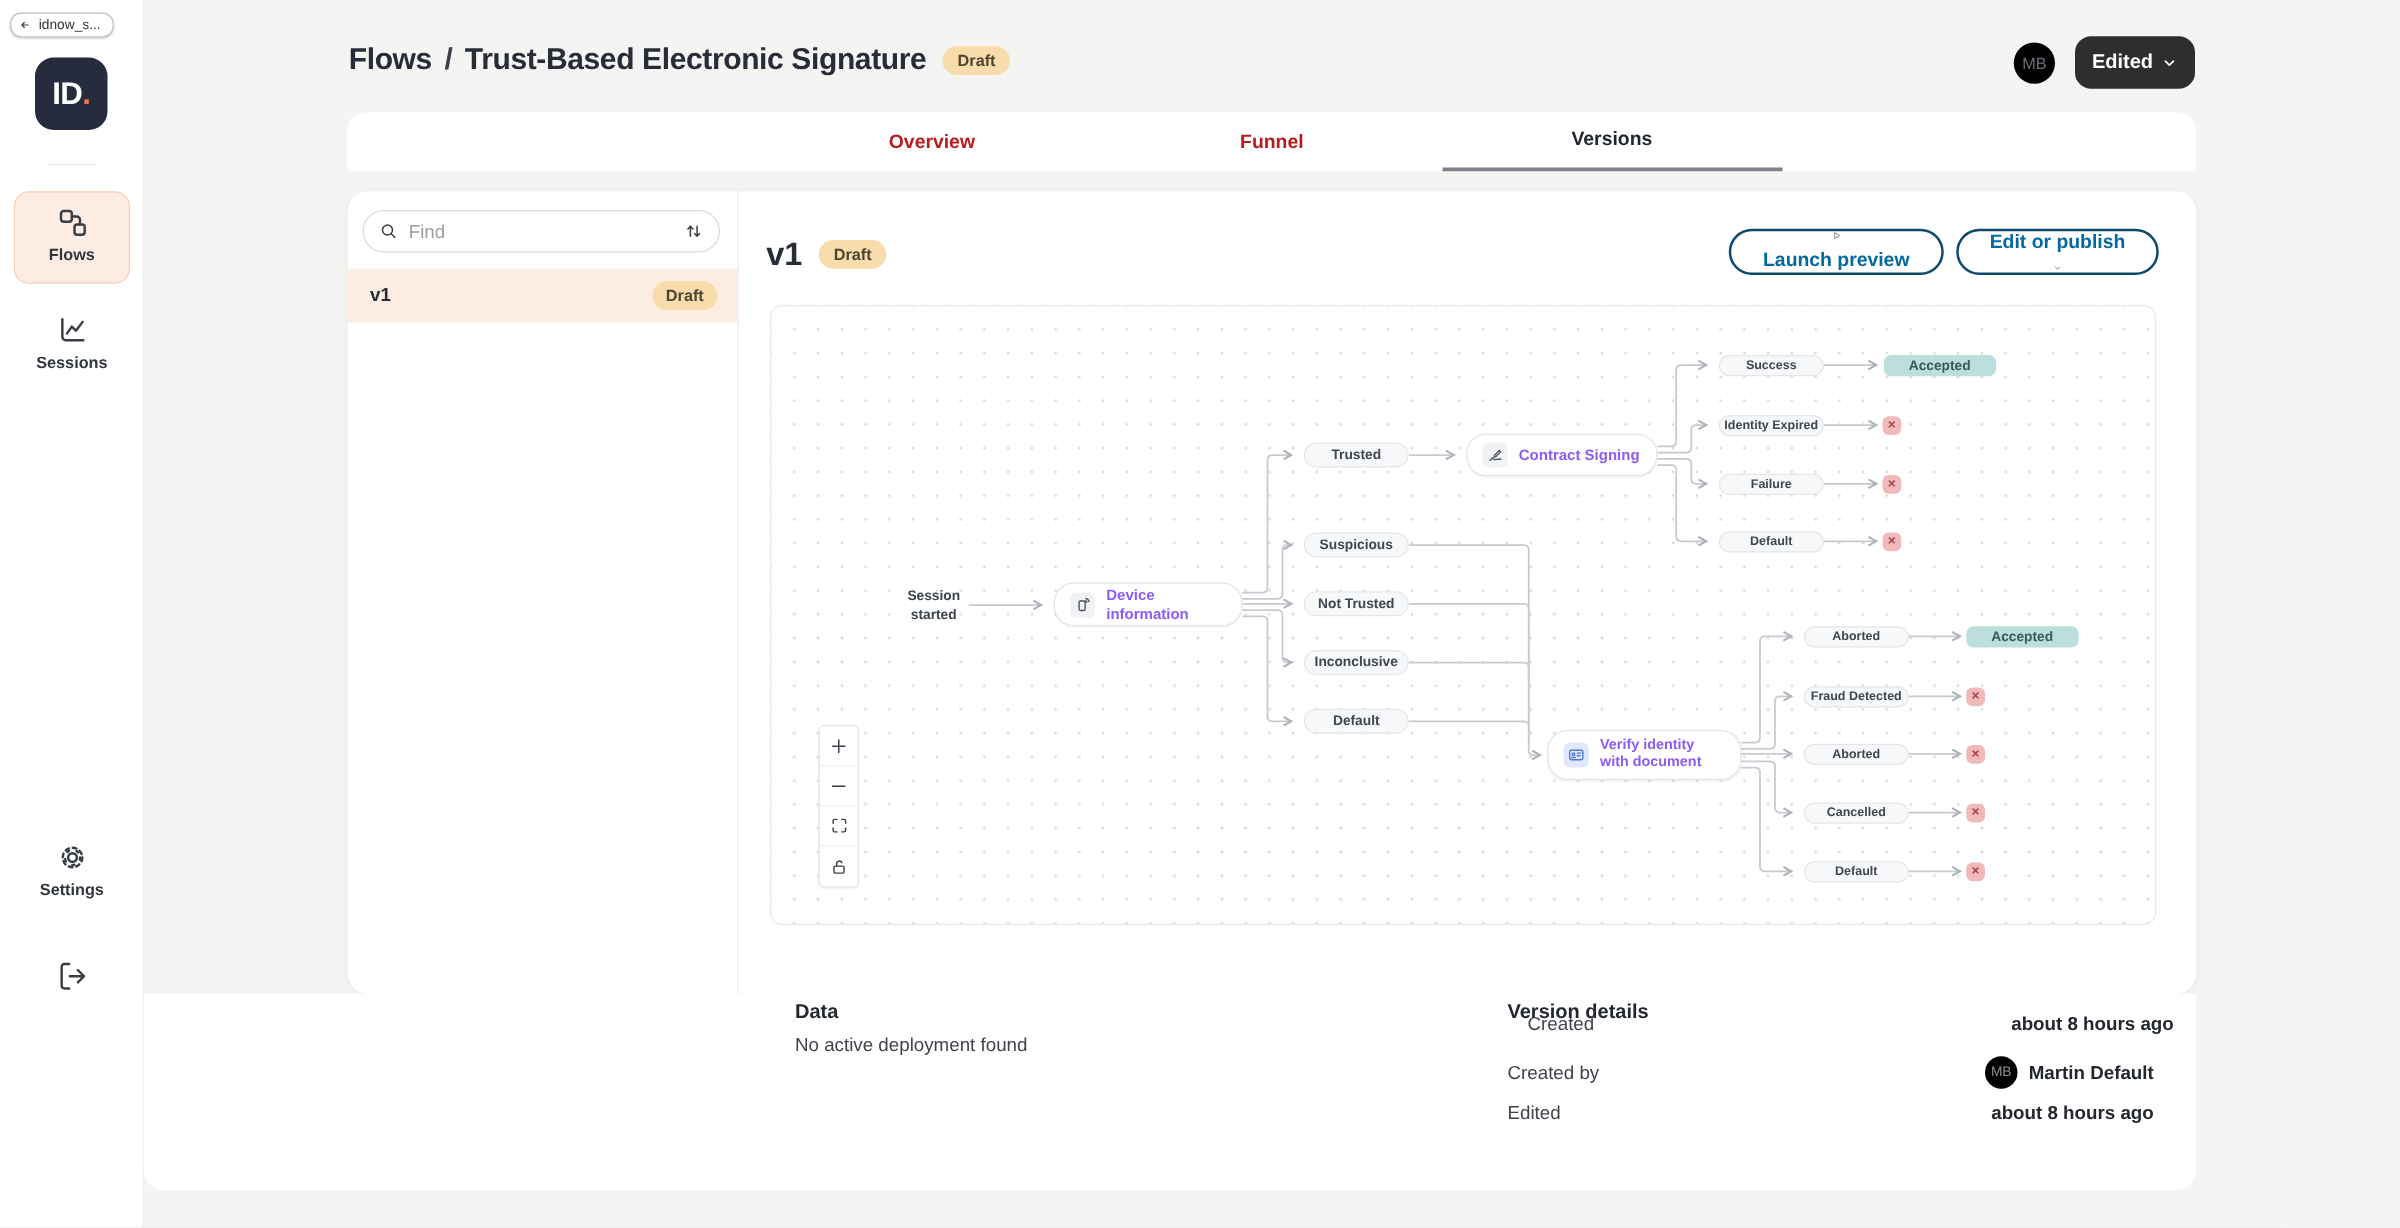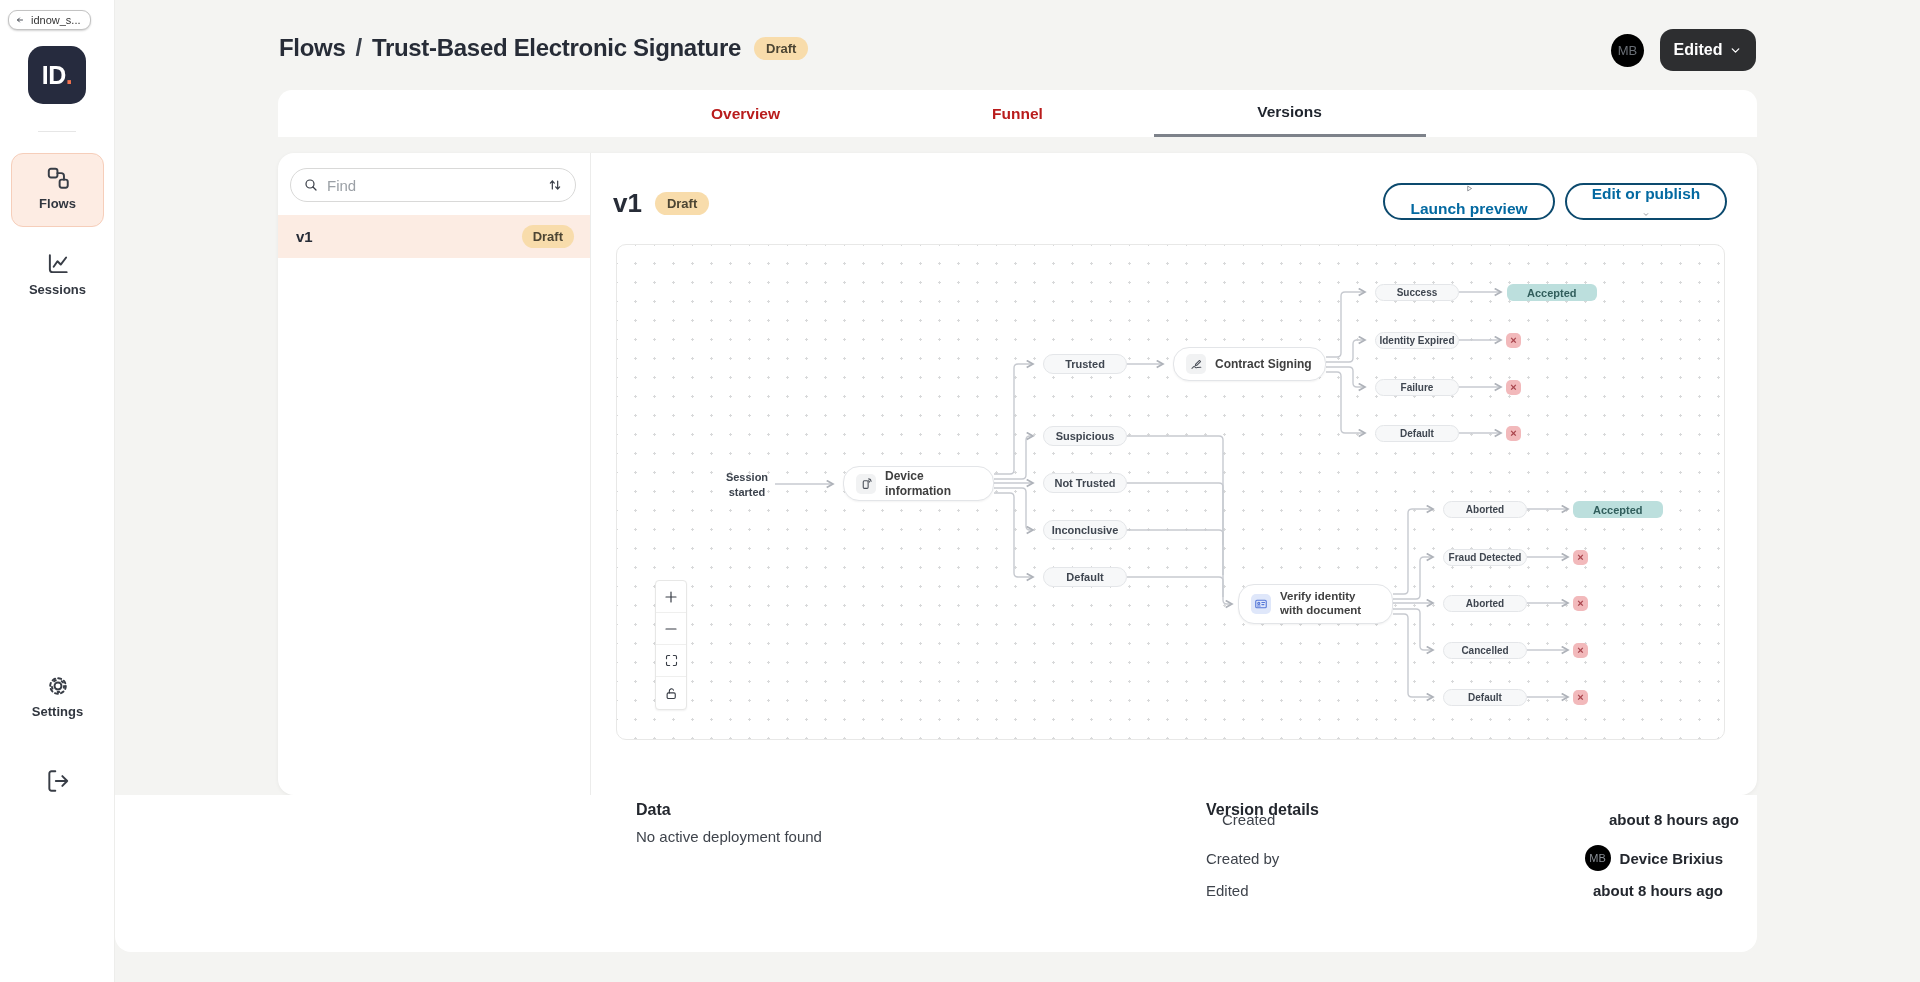--- a/index.html
+++ b/index.html
@@ -85,21 +85,21 @@
   
   .canvas { left:616px; top:244px; width:1109px; height:496px; border:1px solid #e8e8e7; border-radius:10px;
     background-color:#fff;
     background-image:radial-gradient(#d8d9da 1.1px, transparent 1.3px);
     background-size:19px 19px; background-position:9px 9px; overflow:hidden; }
   .canvas .abs { position:absolute; }
   .edges { left:0; top:0; }
   .flow-node { background:#fff; border:1px solid #e3e5e8; border-radius:16px;
     box-shadow:0 1px 2px rgba(0,0,0,.05);
     display:flex; align-items:center; gap:9px; padding:0 12px; cursor:pointer; }
-  .flow-node .nlabel { font-size:12px; font-weight:bold; color:#404040; line-height:1.2; }
+  .flow-node .nlabel { font-size:12px; font-weight:bold; color:#8b5cf6; line-height:1.2; }
   .nicon { width:20px; height:20px; border-radius:5px; background:#f1f2f3; flex:0 0 auto;
     display:flex; align-items:center; justify-content:center; }
   .nicon.blue { background:#dfe7fa; }
   .pill { background:#f7f8f9; border:1px solid #e4e6e9; border-radius:11px;
     display:flex; align-items:center; justify-content:center;
     font-size:11px; font-weight:600; color:#3f4650; cursor:pointer; }
   .pill.out { font-size:10px; width:84px; height:17px; }
   .badge-accepted { background:#bcdfdd; color:#315e5c; border-radius:6px; height:17px; padding:0 20px;
     display:inline-flex; align-items:center; font-size:11px; font-weight:bold; cursor:pointer; }
   .badge-x { width:15px; height:15px; border-radius:5px; background:#f2b9bb; color:#a8444c;
@@ -382,21 +382,21 @@
     <div class="abs sec-title" style="left:1091px; top:6px;">Version details</div>
 
     <div class="detail-row" style="top:16px;margin-left:16px;">
       <span class="dlabel">Created</span>
       <span class="dvalue">about 8 hours ago</span>
     </div>
     <div class="detail-row" style="top:50px;">
       <span class="dlabel">Created by</span>
       <span class="dvalue">
         <span class="avatar sm">MB</span>
-        <span>Device Brixius</span>
+        <span>Martin Default</span>
       </span>
     </div>
     <div class="detail-row" style="top:87px;">
       <span class="dlabel">Edited</span>
       <span class="dvalue">about 8 hours ago</span>
     </div>
   </div>
 
 </div>
 

